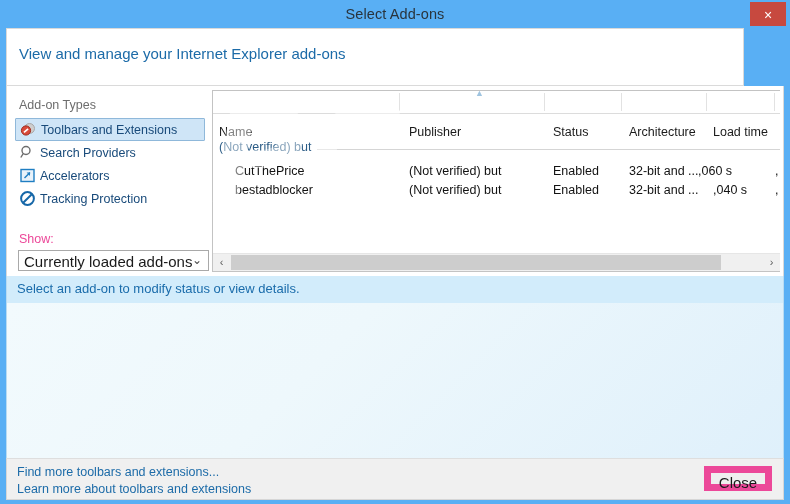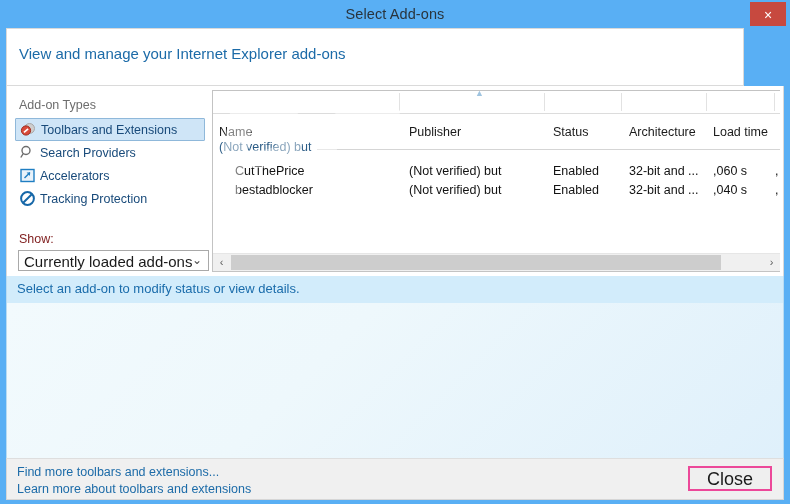--- a/index.html
+++ b/index.html
@@ -143,21 +143,21 @@
   }
 
   
   .ico-toolbars svg, .ico-search svg, .ico-accel svg, .ico-track svg { display:block; }
 
   .show-label {
     position: absolute;
     left: 12px;
     top: 146px;
     font-size: 12.5px;
-    color: #7f1d1d;
+    color: #ec4899;
   }
   .show-select {
     position: absolute;
     left: 11px;
     top: 164px;
     width: 191px;
     height: 21px;
     background: #ffffff;
     border: 1px solid #a9a9a9;
     box-sizing: border-box;
@@ -374,25 +374,25 @@
     text-decoration: none;
     cursor: pointer;
     white-space: nowrap;
   }
   .fl1 { top: 6px; }
   .fl2 { top: 23px; }
   .close-action {
     position: absolute;
     right: 11px;
     top: 7px;
-    width: 84px;
+    width: 68px;
     height: 25px;
     background: #efefef;
-    border: 2px solid #ec4899;
-    font-size: 18px;
+    border: 7px solid #ec4899;
+    font-size: 15px;
     color: #1a1a1a;
     cursor: pointer;
     font-family: "Liberation Sans", sans-serif;
     box-sizing: border-box;
   }
 
   
   .frame-left, .frame-right, .frame-bottom {
     position: absolute;
     background: #59aff4;
@@ -503,21 +503,21 @@
         <div class="group-row">
           <div class="group-line"></div>
           <div class="group-label">(Not verified) but</div>
         </div>
 
         <div class="data-row" style="top:26px">
           <div class="cell" style="left:22px">CutThePrice</div>
           <div class="cell" style="left:196px">(Not verified) but</div>
           <div class="cell" style="left:340px">Enabled</div>
           <div class="cell" style="left:416px">32-bit and ...</div>
-          <div class="cell" style="left:500px">,060 s</div>
+          <div class="cell" style="left:485px">,060 s</div>
           <div class="cell" style="left:562px">,</div>
         </div>
 
         <div class="data-row" style="top:45px">
           <div class="cell" style="left:22px">bestadblocker</div>
           <div class="cell" style="left:196px">(Not verified) but</div>
           <div class="cell" style="left:340px">Enabled</div>
           <div class="cell" style="left:416px">32-bit and ...</div>
           <div class="cell" style="left:500px">,040 s</div>
           <div class="cell" style="left:562px">,</div>

